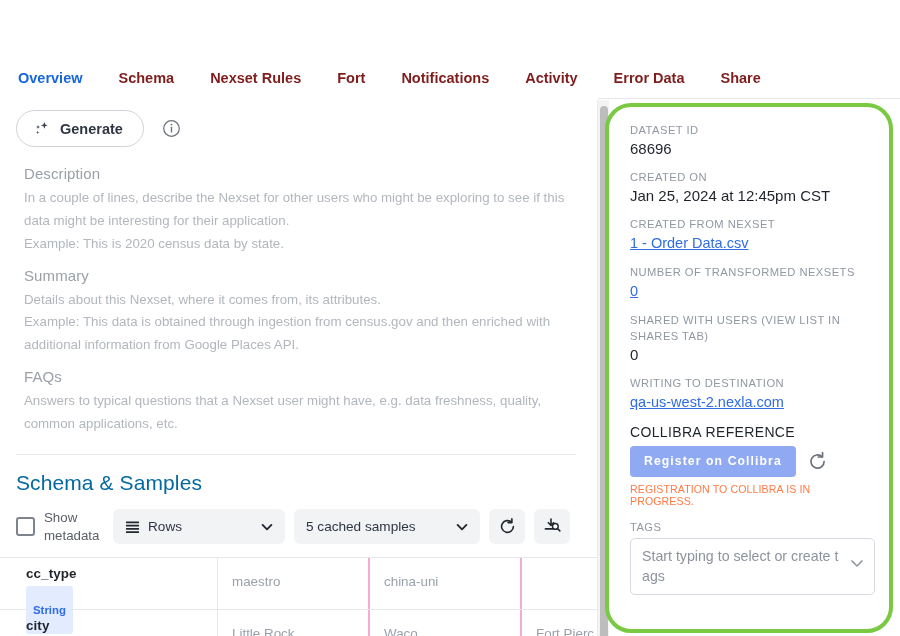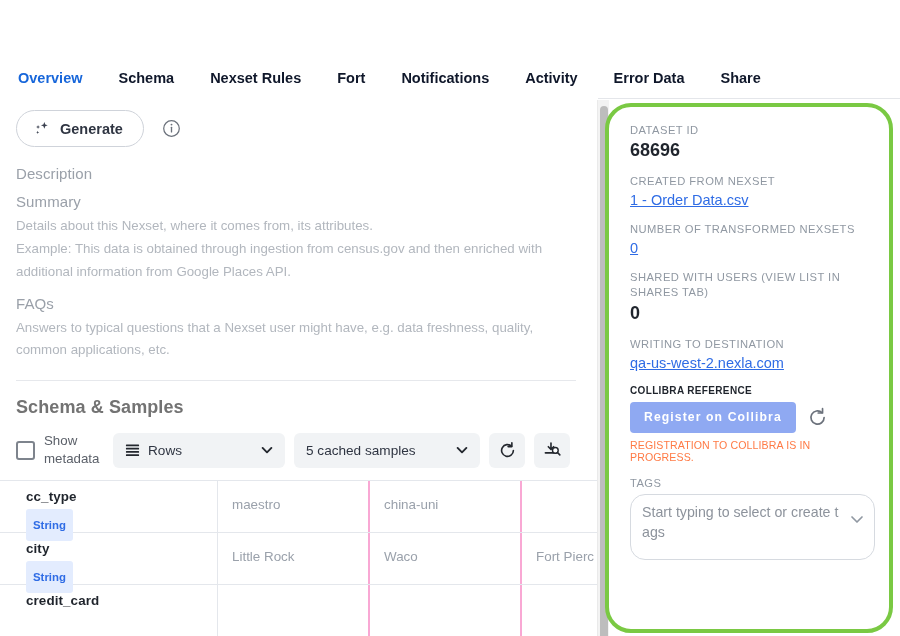--- a/index.html
+++ b/index.html
@@ -13,21 +13,21 @@
 
   
   .tabbar {
     position: absolute; top: 0; left: 0; width: 900px; height: 54px;
     display: flex; align-items: flex-end; gap: 0;
     border-bottom: 1px solid #e4e6ea; background: #fff;
   }
   .tab {
     position: relative;
     padding: 0 18px 13px 18px;
-    font-size: 14.5px; color: #0f172a; font-weight: 600;
+    font-size: 14.5px; color: #7f1d1d; font-weight: 600;
     cursor: pointer; white-space: nowrap; line-height: 1;
   }
   .tab.active { color: #1766da; }
   .tab.active::after {
     content: ""; position: absolute; left: 8px; right: 8px; bottom: -1px;
     height: 3px; background: #1766da; border-radius: 2px 2px 0 0;
   }
 
   
   .left {
@@ -38,34 +38,34 @@
   .gen-btn {
     display: inline-flex; align-items: center; gap: 9px;
     height: 37px; padding: 0 20px 0 16px;
     border: 1px solid #cfd3da; border-radius: 19px;
     background: #fff; color: #2f3542; font-size: 14.5px; font-weight: 700;
     cursor: pointer;
   }
   .gen-btn .spark { width: 18px; height: 18px; display:block; }
   .info-ico { width: 19px; height: 19px; display:block; cursor:pointer; }
 
-  .doc { padding: 18px 22px 0 16px; }
+  .doc { padding: 18px 22px 0 24px; }
   .doc h4 {
     font-size: 15px; font-weight: 400; color: #9aa0a9;
     margin-top: 11px; margin-bottom: 5px; letter-spacing: .1px;
   }
   .doc h4:first-child { margin-top: 0; }
   .doc p {
     font-size: 13.3px; color: #b2b7be; line-height: 1.72; font-weight: 400;
   }
 
   .divider { height:1px; background:#e6e8ec; margin: 18px 22px 0 16px; }
 
   .section-title {
-    font-size: 18px; color: #737373; font-weight: 700;
+    font-size: 21px; color: #0369a1; font-weight: 400;
     padding: 16px 0 0 16px; letter-spacing: .1px;
   }
 
   
   .toolbar {
     display: flex; align-items: center; gap: 9px;
     padding: 14px 0 0 16px;
   }
   .chk-wrap { display:flex; align-items:center; gap:9px; cursor:pointer; }
   .chk {
@@ -102,21 +102,21 @@
   .trow { display: flex; height: 52px; border-bottom: 1px solid #e4e7ec; }
   .tcell-name {
     width: 218px; flex: none; padding: 8px 0 0 26px;
     border-right: 1px solid #e4e7ec;
   }
   .fname { font-size: 13.4px; font-weight: 700; color: #1f242c; letter-spacing:.1px; }
   .ftype {
     display: inline-block; margin-top: 5px;
     background: #e3ecfe; color: #2f6ce5;
     font-size: 11.4px; font-weight: 700;
-    padding: 10px 7px; border-radius: 3px;
+    padding: 18px 7px; border-radius: 3px;
   }
   .tcell-val {
     width: 152px; flex: none; position: relative;
     padding: 16px 10px 0 14px;
     border-right: 2px solid #f9a8d4;
     color: #9aa1ab; white-space: nowrap; overflow: hidden;
   }
 
   
   .scrollbar {
@@ -136,45 +136,45 @@
     position: absolute; top: 58px; left: 605px;
     width: 288px; height: 530px;
     border: 4px solid #7ac943; border-radius: 26px;
     pointer-events: none;
   }
   .fld { margin-bottom: 13px; }
   .flbl {
     font-size: 11.2px; color: #9098a2; letter-spacing: .45px;
     text-transform: uppercase; line-height: 1.35; margin-bottom: 2px;
   }
-  .fval { font-size: 18px; color: #1f242c; font-weight: 700; }
+  .fval { font-size: 15px; color: #1f242c; font-weight: 400; }
   .flink {
     font-size: 14.5px; color: #2f6ce5; text-decoration: underline; cursor: pointer;
     display:inline-block;
   }
   .flbl-strong {
-    font-size: 10px; color: #1f242c; font-weight: 700; letter-spacing: .35px;
+    font-size: 14px; color: #1f242c; font-weight: 400; letter-spacing: .35px;
     text-transform: uppercase; margin-bottom: 6px;
   }
   .collibra-row { display:flex; align-items:center; gap: 11px; }
   .collibra-btn {
     height: 31px; border: none; border-radius: 4px;
     background: #8fa9f2; color: #ffffff;
     font-size: 12.2px; font-weight: 700; letter-spacing: 1.1px;
     padding: 0 14px; cursor: pointer; white-space:nowrap;
   }
   .refresh-ico { width: 21px; height: 21px; display:block; cursor:pointer; }
   .warn {
     margin-top: 6px; font-size: 10.6px; color: #ff7a45;
     letter-spacing: .1px; text-transform: uppercase; font-weight: 400;
   }
   .tagsel {
     position: relative; margin-top: 3px;
-    border: 1px solid #d6dae0; border-radius: 15px;
-    min-height: 50px; padding: 7px 32px 16px 11px;
+    border: 1px solid #d6dae0; border-radius: 5px;
+    min-height: 50px; padding: 7px 32px 7px 11px;
     font-size: 14.2px; color: #8d939c; line-height: 1.45;
     cursor: text; word-break: break-all;
   }
   .tagsel .chev2 {
     position:absolute; right: 9px; top: 16px;
     width: 16px; height: 16px; display:block;
   }
 </style>
 </head>
 <body>
@@ -209,20 +209,24 @@
         <svg viewBox="0 0 20 20" width="19" height="19">
           <circle cx="10" cy="10" r="8.2" fill="none" stroke="#6b717b" stroke-width="1.3"></circle>
           <circle cx="10" cy="5.9" r="1.0" fill="#6b717b"></circle>
           <rect x="9.3" y="8.1" width="1.4" height="6.1" rx=".6" fill="#6b717b"></rect>
         </svg>
       </span>
     </div>
 
     <div class="doc" id="doc">
         <h4>Description</h4>
+        <p>
+          <span style="display:block">In a couple of lines, describe the Nexset for other users who might be exploring to see if this data might be interesting for their application.</span>
+          <span style="display:block">Example: This is 2020 census data by state.</span>
+        </p>
         <h4>Summary</h4>
         <p>
           <span style="display:block">Details about this Nexset, where it comes from, its attributes.</span>
           <span style="display:block">Example: This data is obtained through ingestion from census.gov and then enriched with additional information from Google Places API.</span>
         </p>
         <h4>FAQs</h4>
         <p>
           <span style="display:block">Answers to typical questions that a Nexset user might have, e.g. data freshness, quality, common applications, etc.</span>
         </p>
       </div>
@@ -309,20 +313,24 @@
 
   <div class="scrollbar">
     <div class="scrollthumb"></div>
   </div>
 
   <div class="right" id="right">
       <div class="fld">
         <div class="flbl">Dataset ID</div>
         <div class="fval">68696</div>
       </div>
+      <div class="fld">
+        <div class="flbl">Created On</div>
+        <div class="fval">Jan 25, 2024 at 12:45pm CST</div>
+      </div>
       <div class="fld"><div class="flbl">Created From Nexset</div><div class="flink">1 - Order Data.csv</div></div>
       <div class="fld"><div class="flbl">Number of transformed Nexsets</div><div class="flink">0</div></div>
       <div class="fld">
         <div class="flbl">Shared with users (view list in Shares tab)</div>
         <div class="fval">0</div>
       </div>
       <div class="fld"><div class="flbl">Writing to destination</div><div class="flink">qa-us-west-2.nexla.com</div></div>
       <div class="fld">
         <div class="flbl-strong">Collibra Reference</div>
         <div class="collibra-row">

